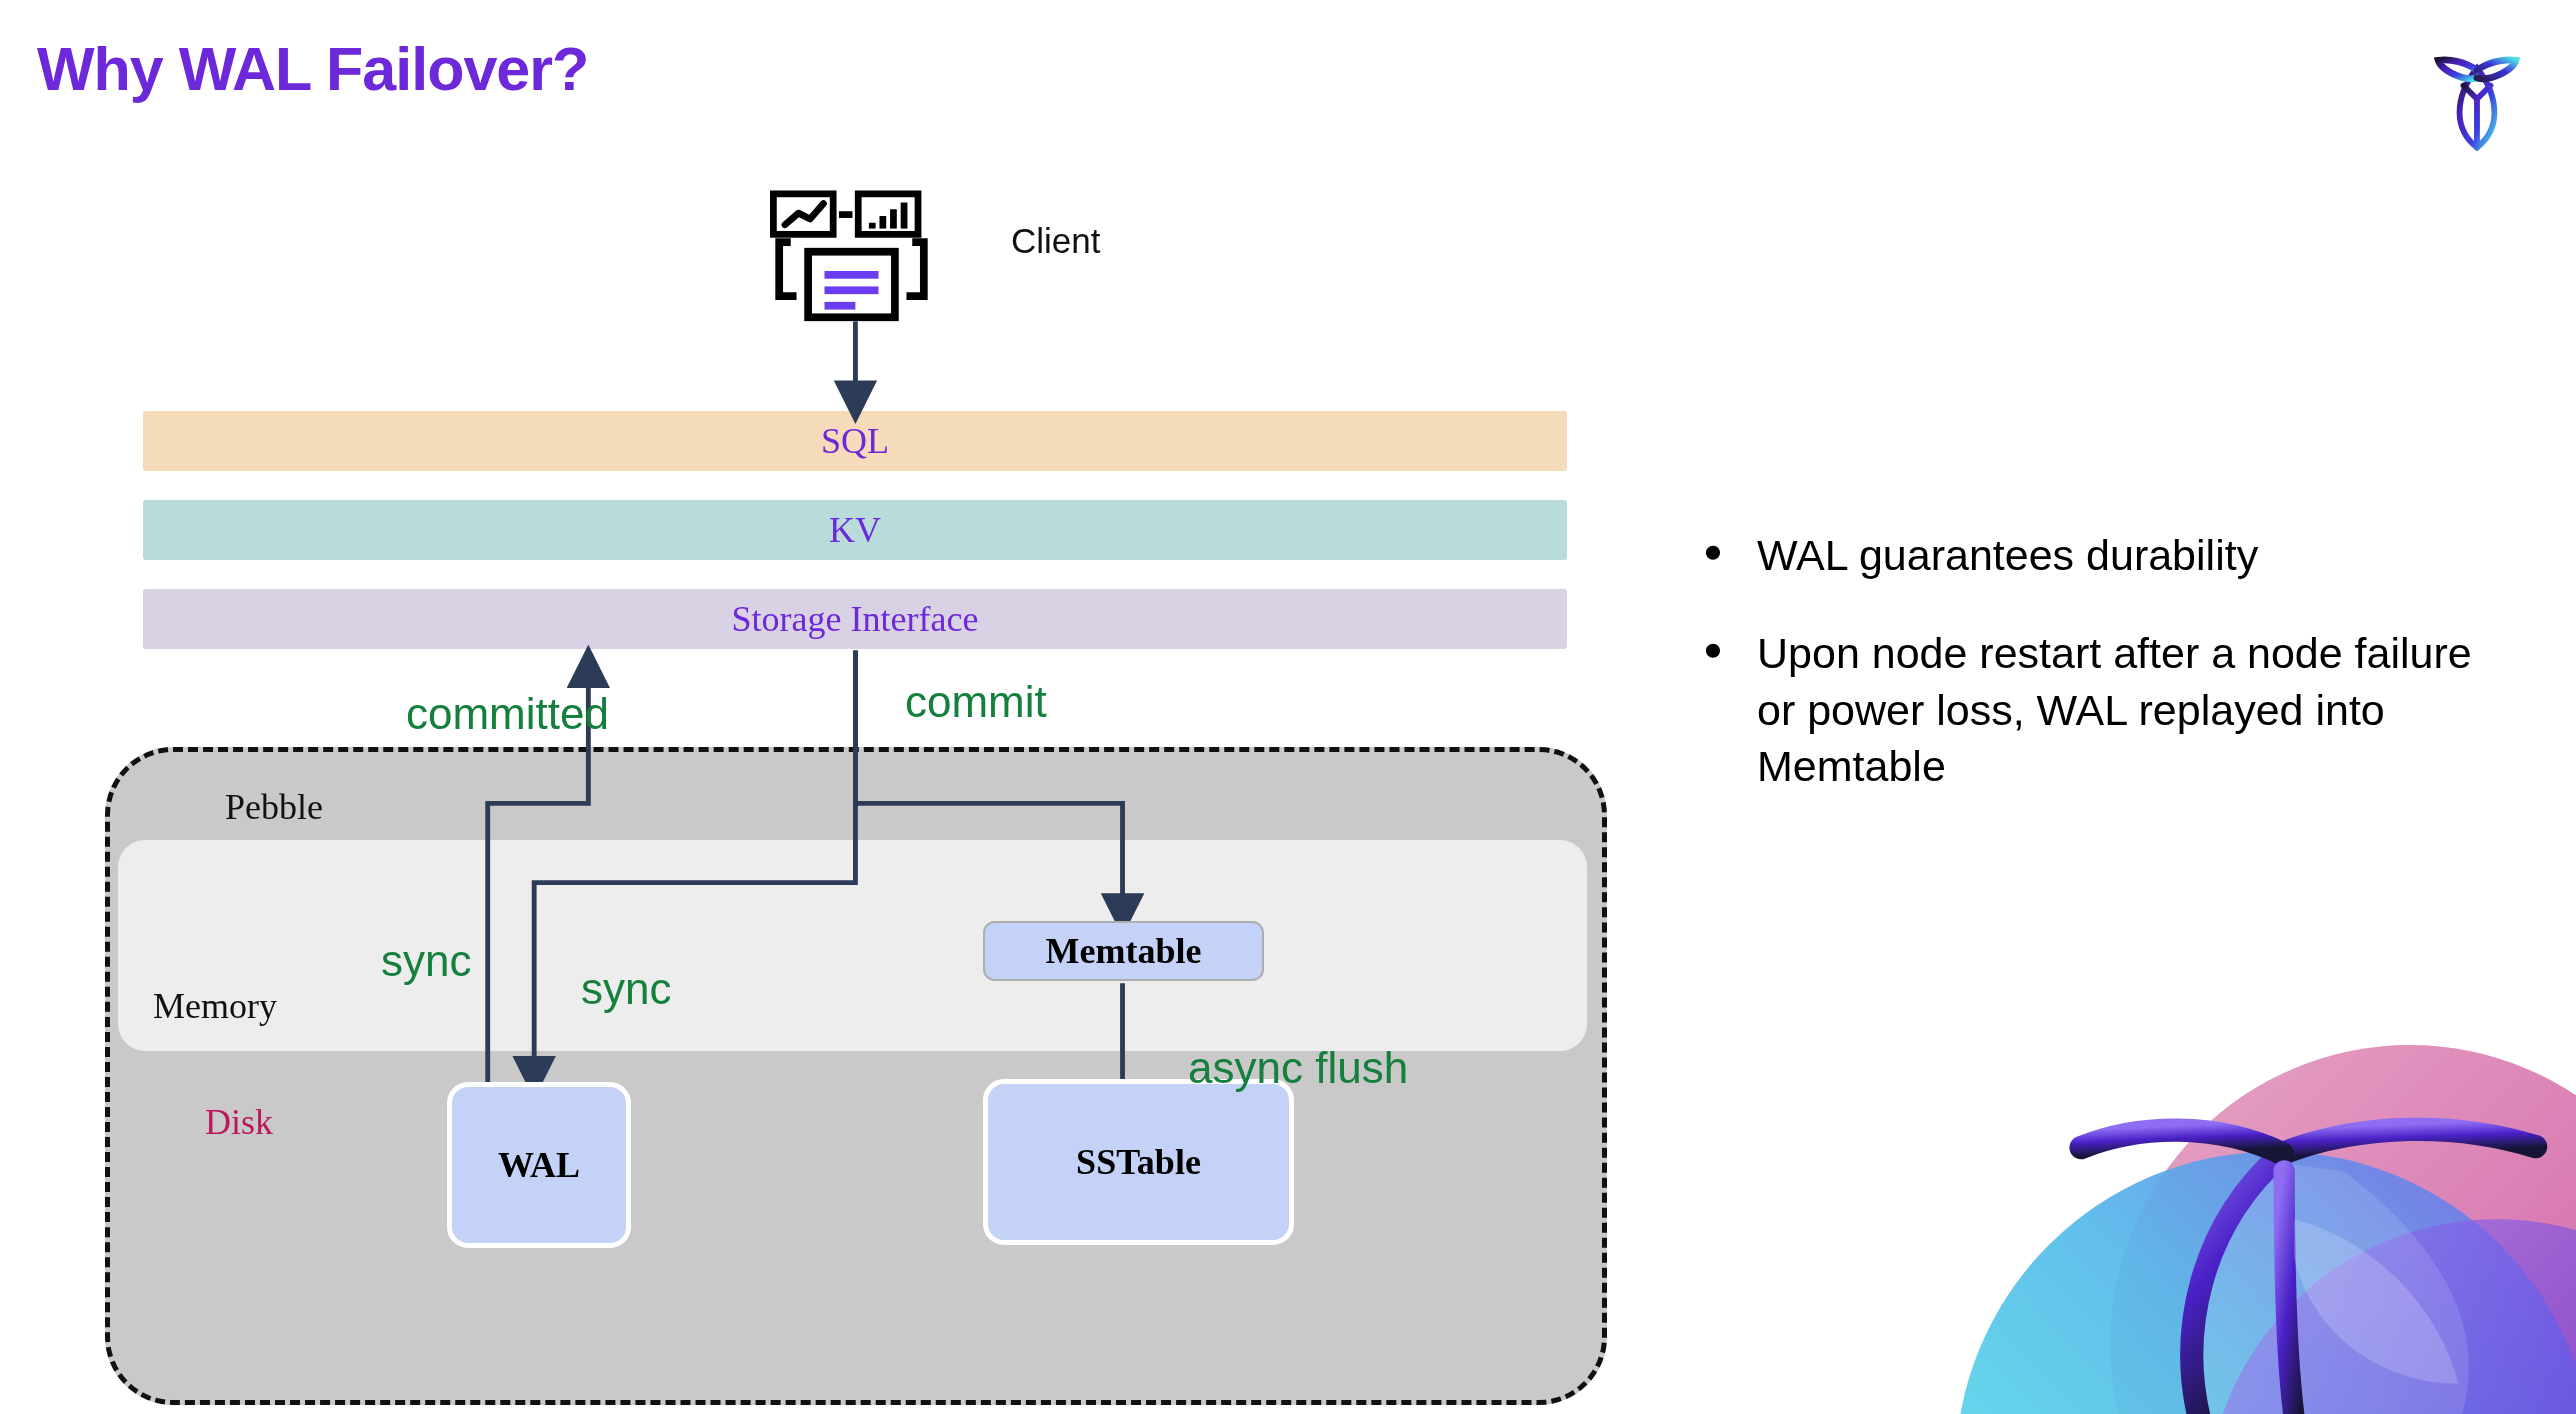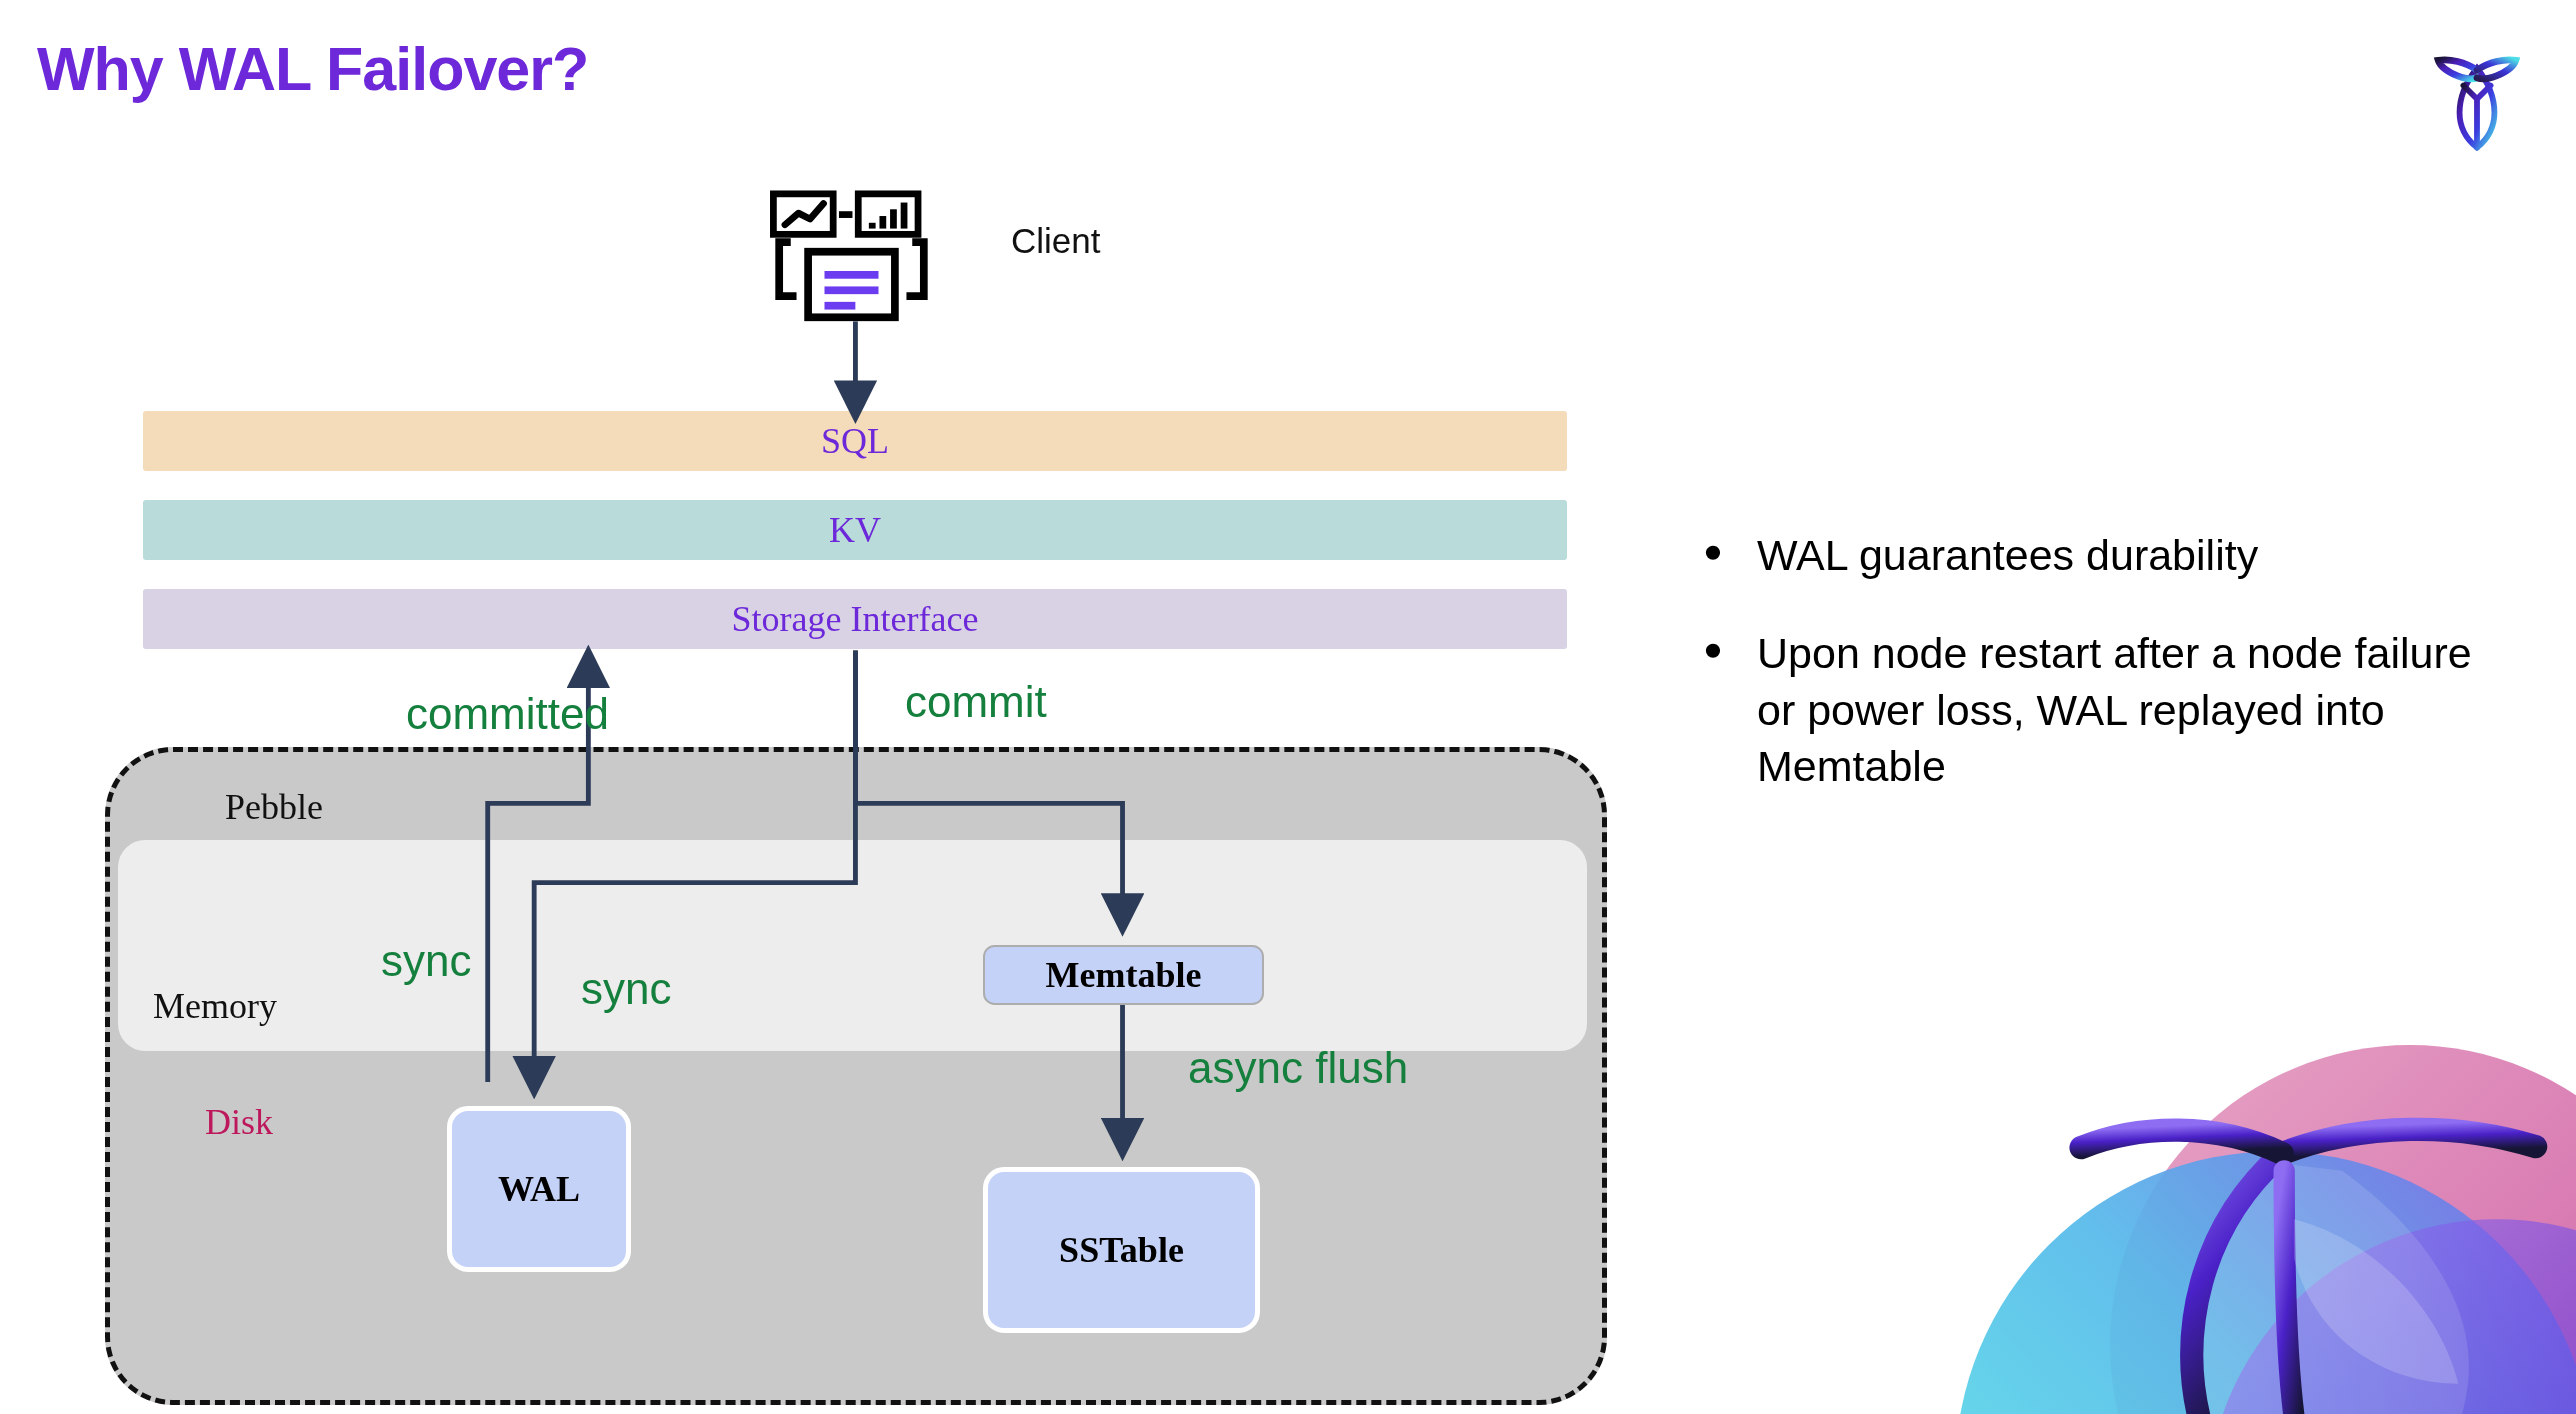--- a/index.html
+++ b/index.html
@@ -63,27 +63,27 @@
   }
   #disk-label{
     position:absolute;left:205px;top:1101px;
     font-family:"Liberation Serif",serif;font-size:36px;color:#be185d;
   }
 
   
   .data-box{
     position:absolute;display:flex;align-items:center;justify-content:center;
     background:#c5d2f7;font-family:"Liberation Serif",serif;font-weight:bold;
-    font-size:36px;color:#000000;box-sizing:border-box;margin-top:24px;
+    font-size:36px;color:#000000;box-sizing:border-box;
   }
   #box-memtable{left:983px;top:921px;width:281px;height:60px;
     border:2.9px solid #adadad;border-radius:11.6px;}
   #box-wal{left:447px;top:1082px;width:184px;height:166px;
     border:5.8px solid #ffffff;border-radius:21px;}
-  #box-sstable{left:983px;top:1143px;width:277px;height:166px;
+  #box-sstable{left:983px;top:1079px;width:311px;height:166px;
     border:5.8px solid #ffffff;border-radius:21px;}
 
   
   #arrow-layer{position:absolute;left:0;top:0;width:2576px;height:1415px;
                pointer-events:none;}
 
   
   .edge-label{position:absolute;font-family:"Liberation Sans",sans-serif;
               font-size:44px;color:#15803d;white-space:nowrap;}
   #label-committed{left:406px;top:689px;}

